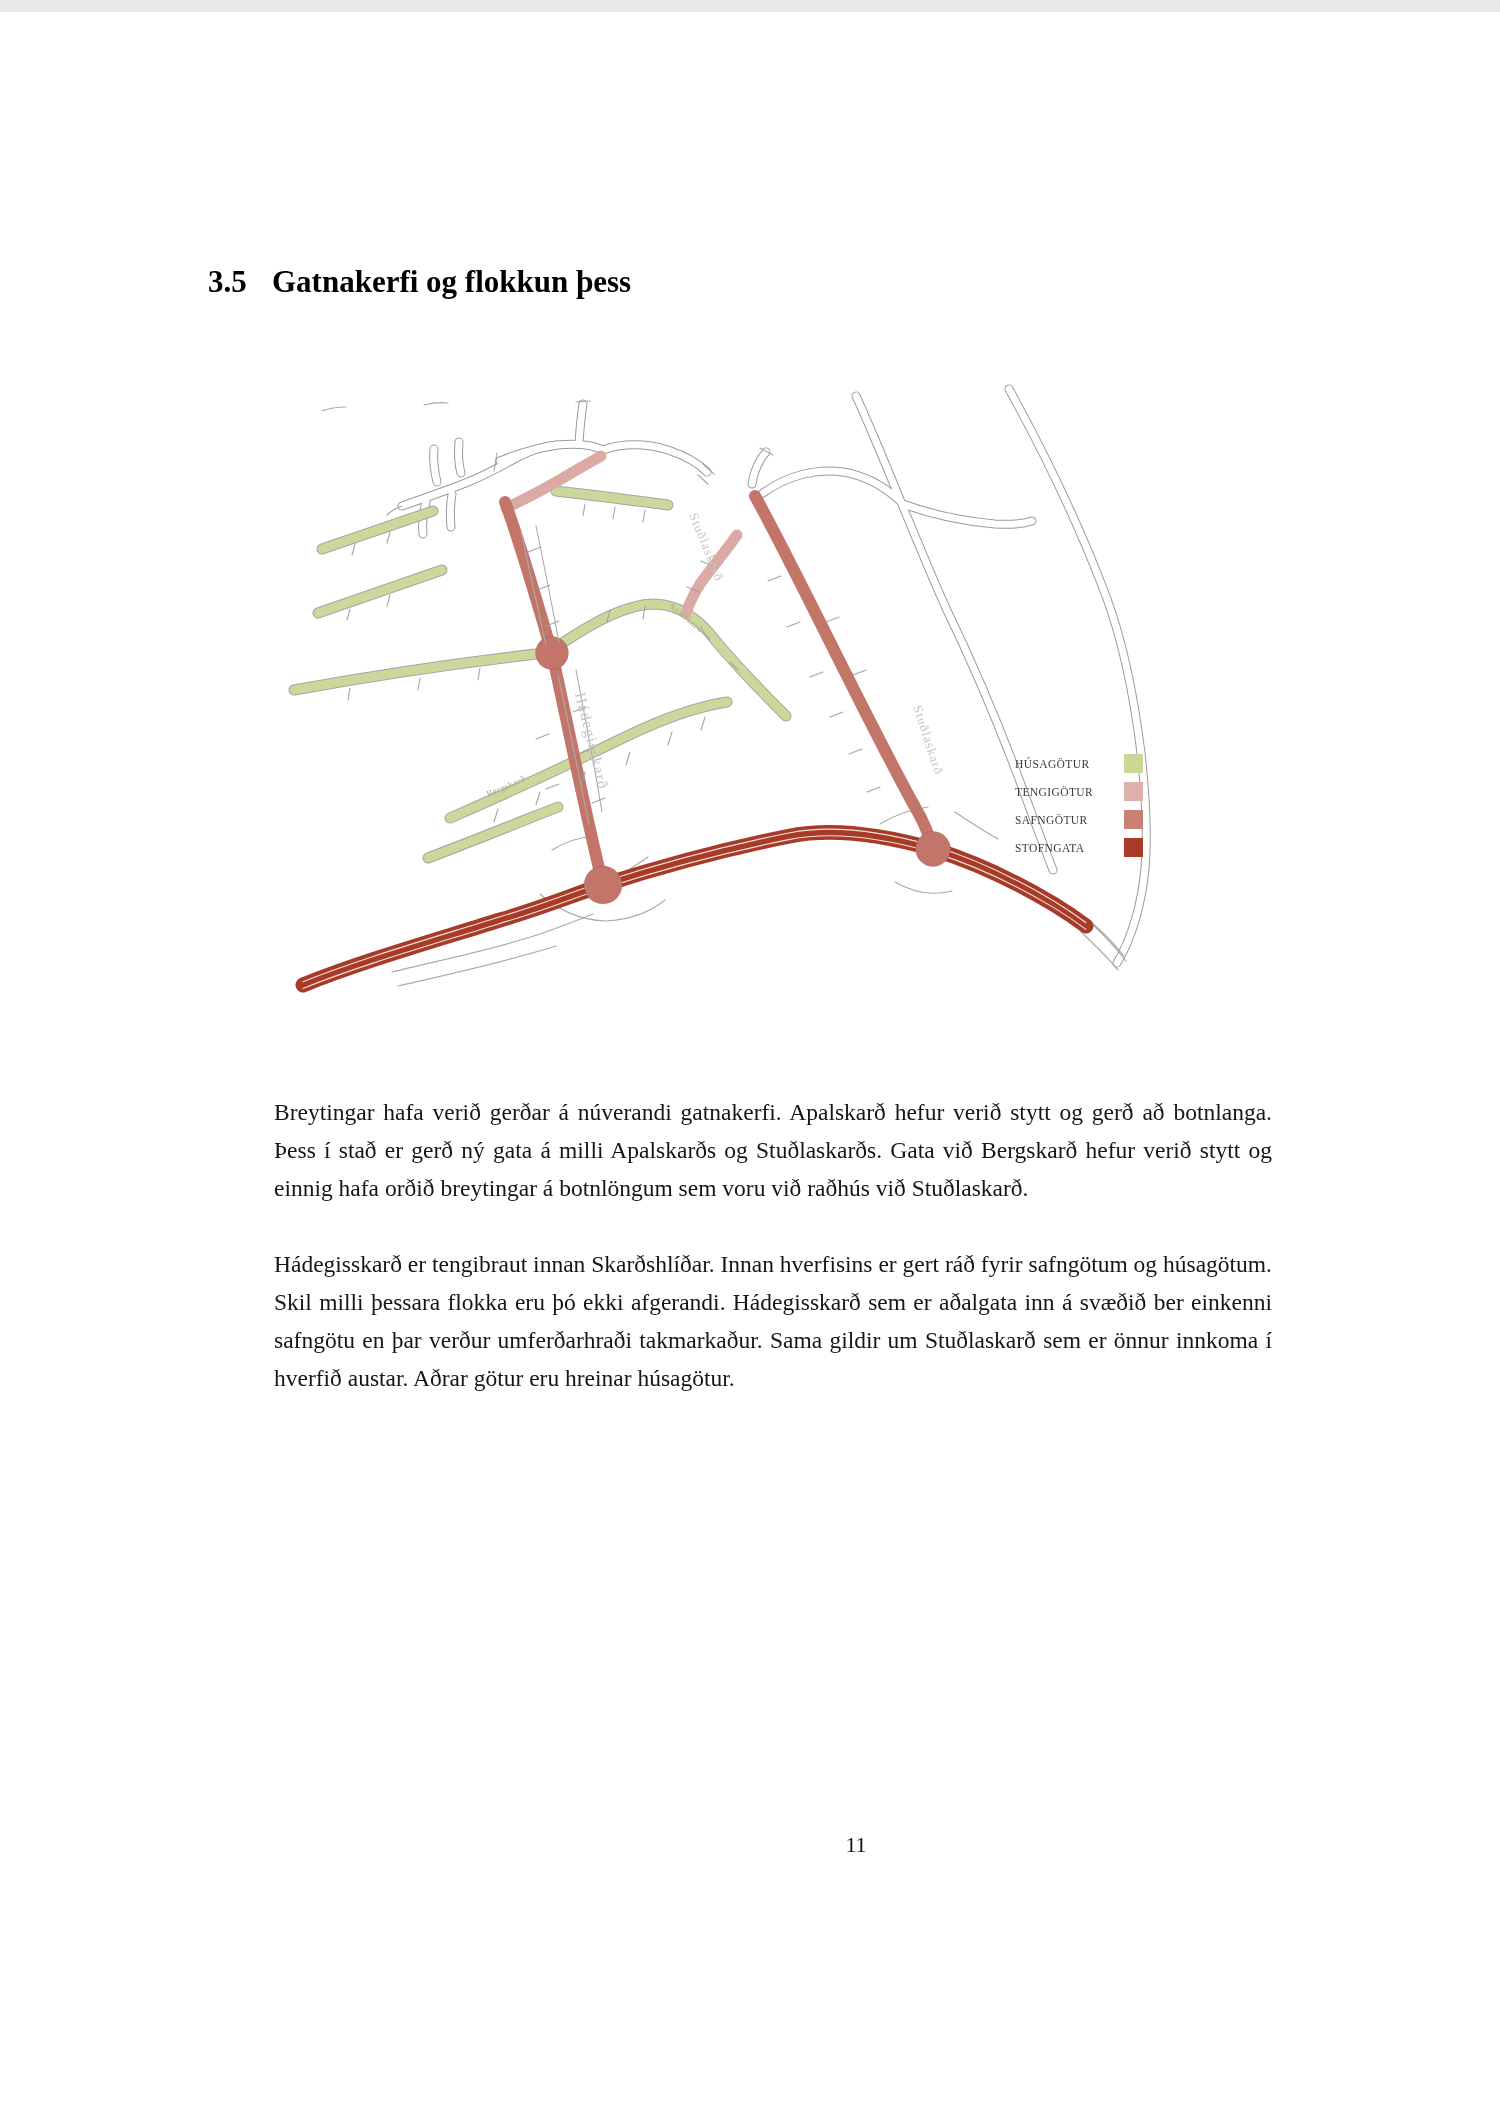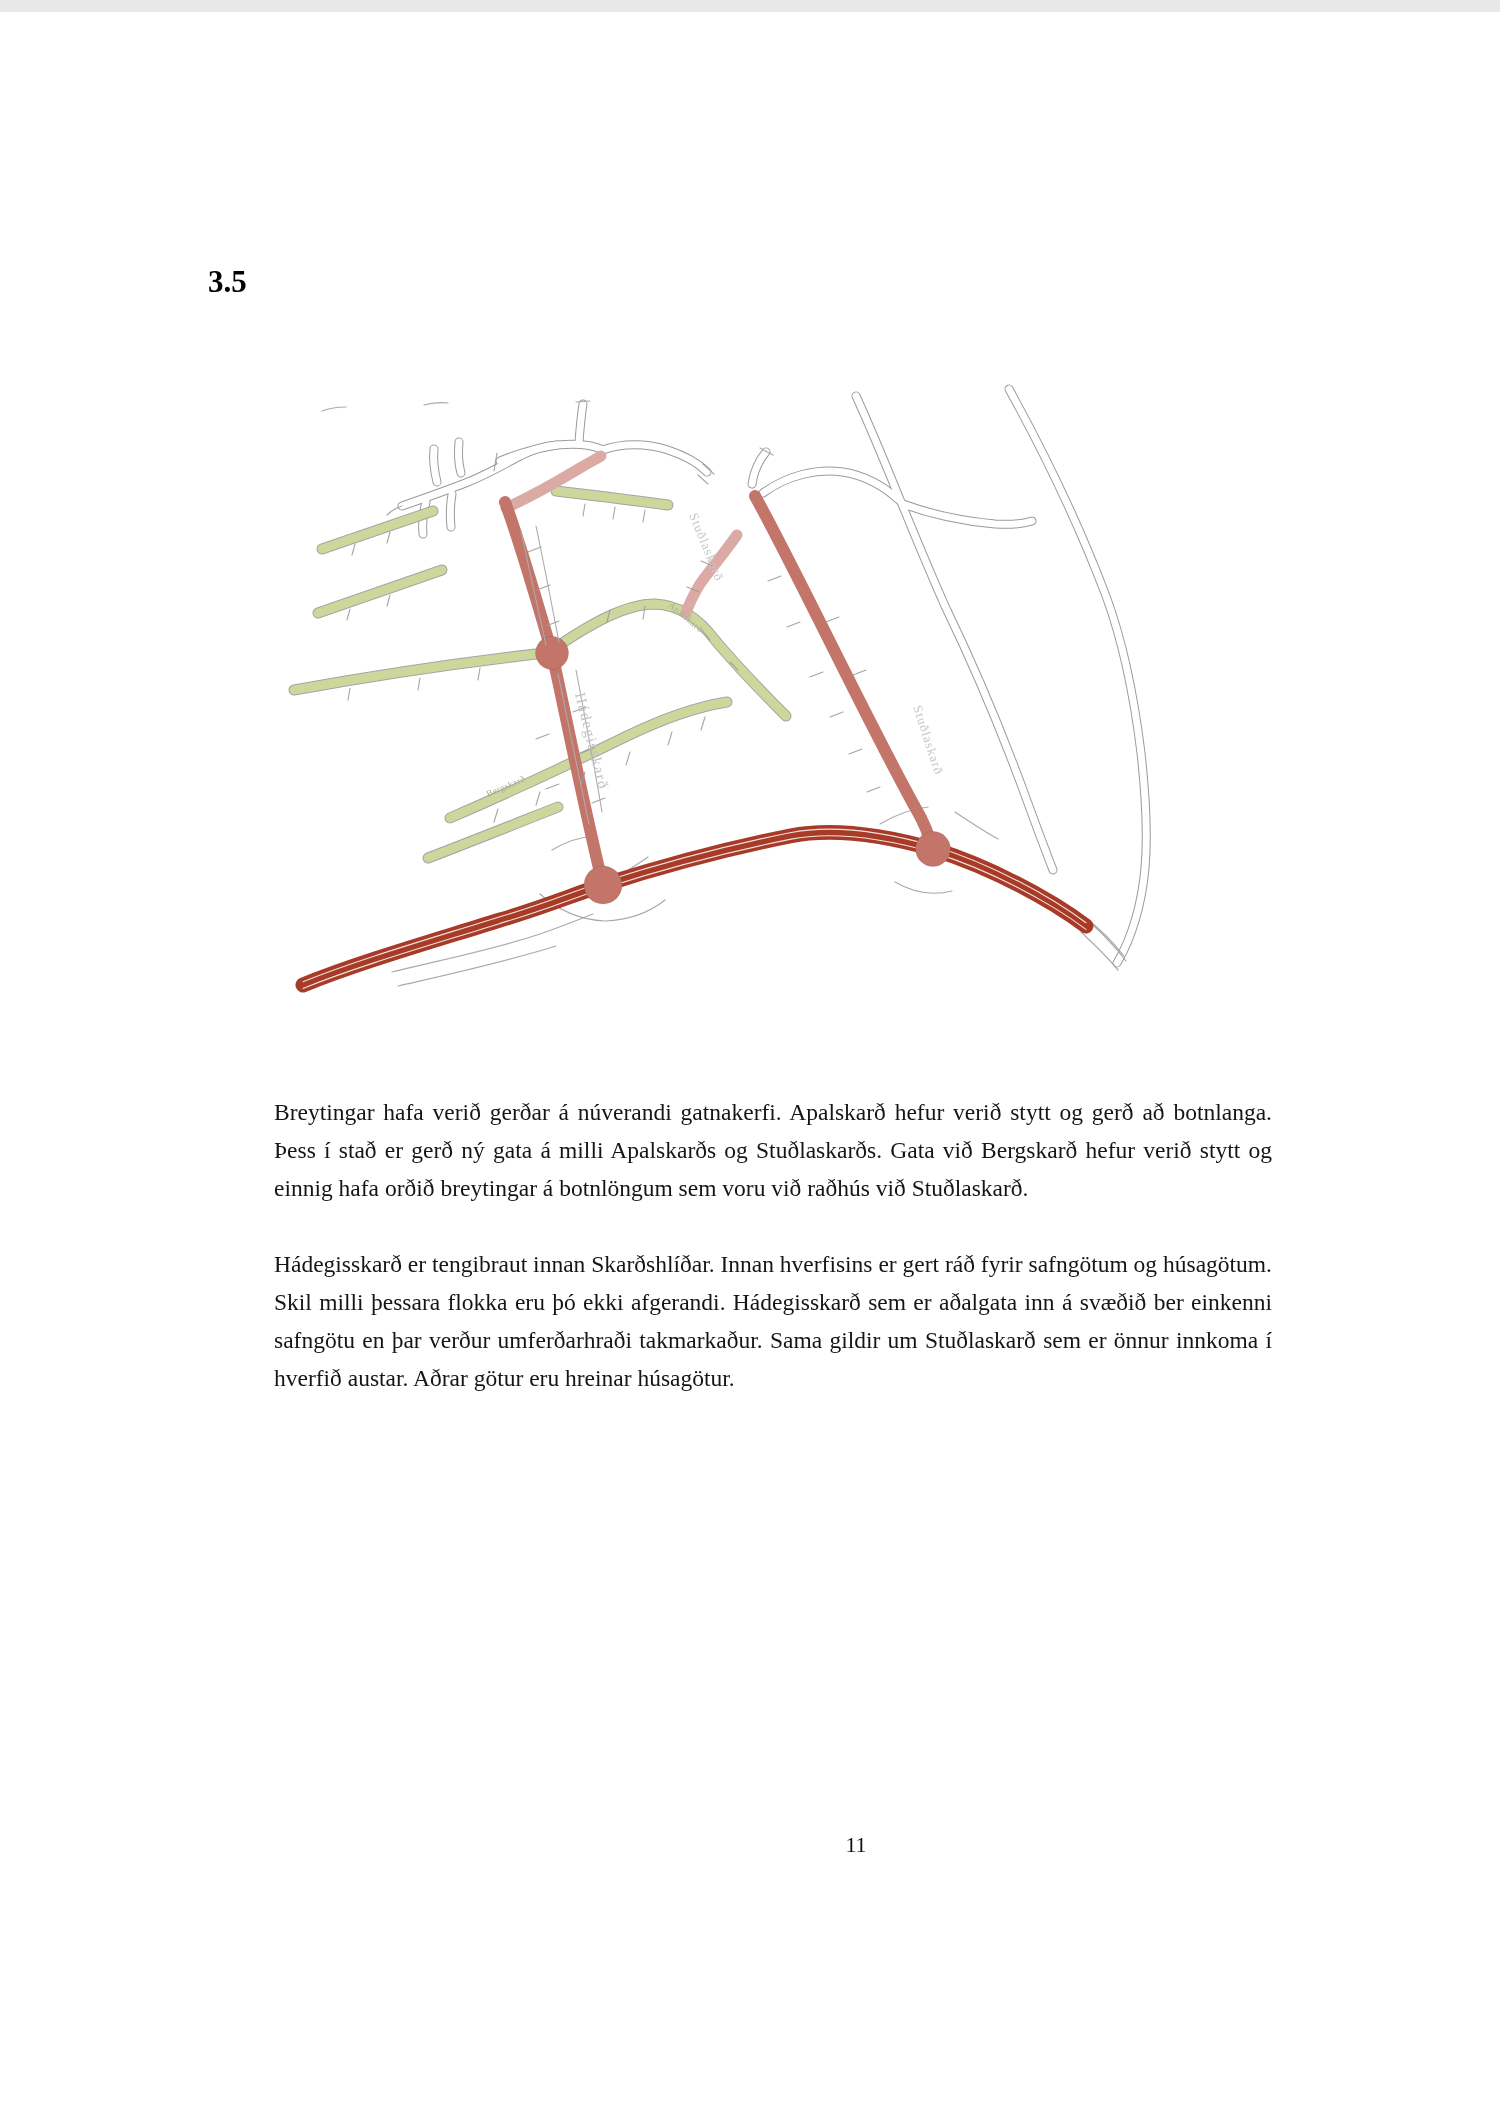--- a/index.html
+++ b/index.html
@@ -43,20 +43,21 @@
   .legend-label{font-size:11.5px;color:#3a3a3a;letter-spacing:.4px;white-space:nowrap;}
   .swatch{width:19px;height:19px;flex:0 0 19px;}
 </style>
 </head>
 <body>
 
 <div class="page">
 
   <div class="heading">
     <span class="num">3.5</span>
+    <span class="ttl">Gatnakerfi og flokkun þess</span>
   </div>
 
   <div class="map">
     <svg viewBox="280 370 890 630" xmlns="http://www.w3.org/2000/svg">
       <defs>
         <path id="gA" d="M402,494 C425,486 448,478 468,470 C488,462 505,452 520,444 C532,438 545,434 557,433"></path>
         <path id="gB" d="M500,449 C517,442 537,436 557,433 C577,431 593,433 603,438 C622,431 646,431 668,438 C686,444 699,452 707,460"></path>
         <path id="gC" d="M579,430 C580,417 581,404 583,392"></path>
         <path id="gD" d="M437,470 C434,458 433,447 434,437"></path>
         <path id="gE" d="M461,461 C458,450 458,440 459,430"></path>
@@ -213,20 +214,38 @@
       <g>
         <text class="lblbig" transform="translate(575,682) rotate(76)">Hádegisskarð</text>
         <text class="lblmed" transform="translate(689,503) rotate(68)">Stuðlaskarð</text>
         <text class="lblmed" transform="translate(913,695) rotate(72)">Stuðlaskarð</text>
         <text class="lblsm" transform="translate(668,594) rotate(40)">Apalskarð</text>
         <text class="lblsm" transform="translate(488,785) rotate(-23)">Bergskarð</text>
       </g>
     </svg>
   </div>
 
+  <div class="legend">
+    <div class="legend-row">
+      <span class="legend-label">HÚSAGÖTUR</span>
+      <span class="swatch" style="background: rgb(204, 215, 149);"></span>
+    </div>
+    <div class="legend-row">
+      <span class="legend-label">TENGIGÖTUR</span>
+      <span class="swatch" style="background: rgb(222, 176, 172);"></span>
+    </div>
+    <div class="legend-row">
+      <span class="legend-label">SAFNGÖTUR</span>
+      <span class="swatch" style="background: rgb(202, 129, 117);"></span>
+    </div>
+    <div class="legend-row">
+      <span class="legend-label">STOFNGATA</span>
+      <span class="swatch" style="background: rgb(168, 58, 39);"></span>
+    </div>
+  </div>
 
   <div class="body-text">
     <p>Breytingar hafa verið gerðar á núverandi gatnakerfi. Apalskarð hefur verið stytt og gerð að botnlanga. Þess í stað er gerð ný gata á milli Apalskarðs og Stuðlaskarðs. Gata við Bergskarð hefur verið stytt og einnig hafa orðið breytingar á botnlöngum sem voru við raðhús við Stuðlaskarð.</p>
     <p>Hádegisskarð er tengibraut innan Skarðshlíðar. Innan hverfisins er gert ráð fyrir safngötum og húsagötum. Skil milli þessara flokka eru þó ekki afgerandi. Hádegisskarð sem er aðalgata inn á svæðið ber einkenni safngötu en þar verður umferðarhraði takmarkaður. Sama gildir um Stuðlaskarð sem er önnur innkoma í hverfið austar. Aðrar götur eru hreinar húsagötur.</p>
   </div>
 
   <div class="pagenum">11</div>
 
 </div>
 

